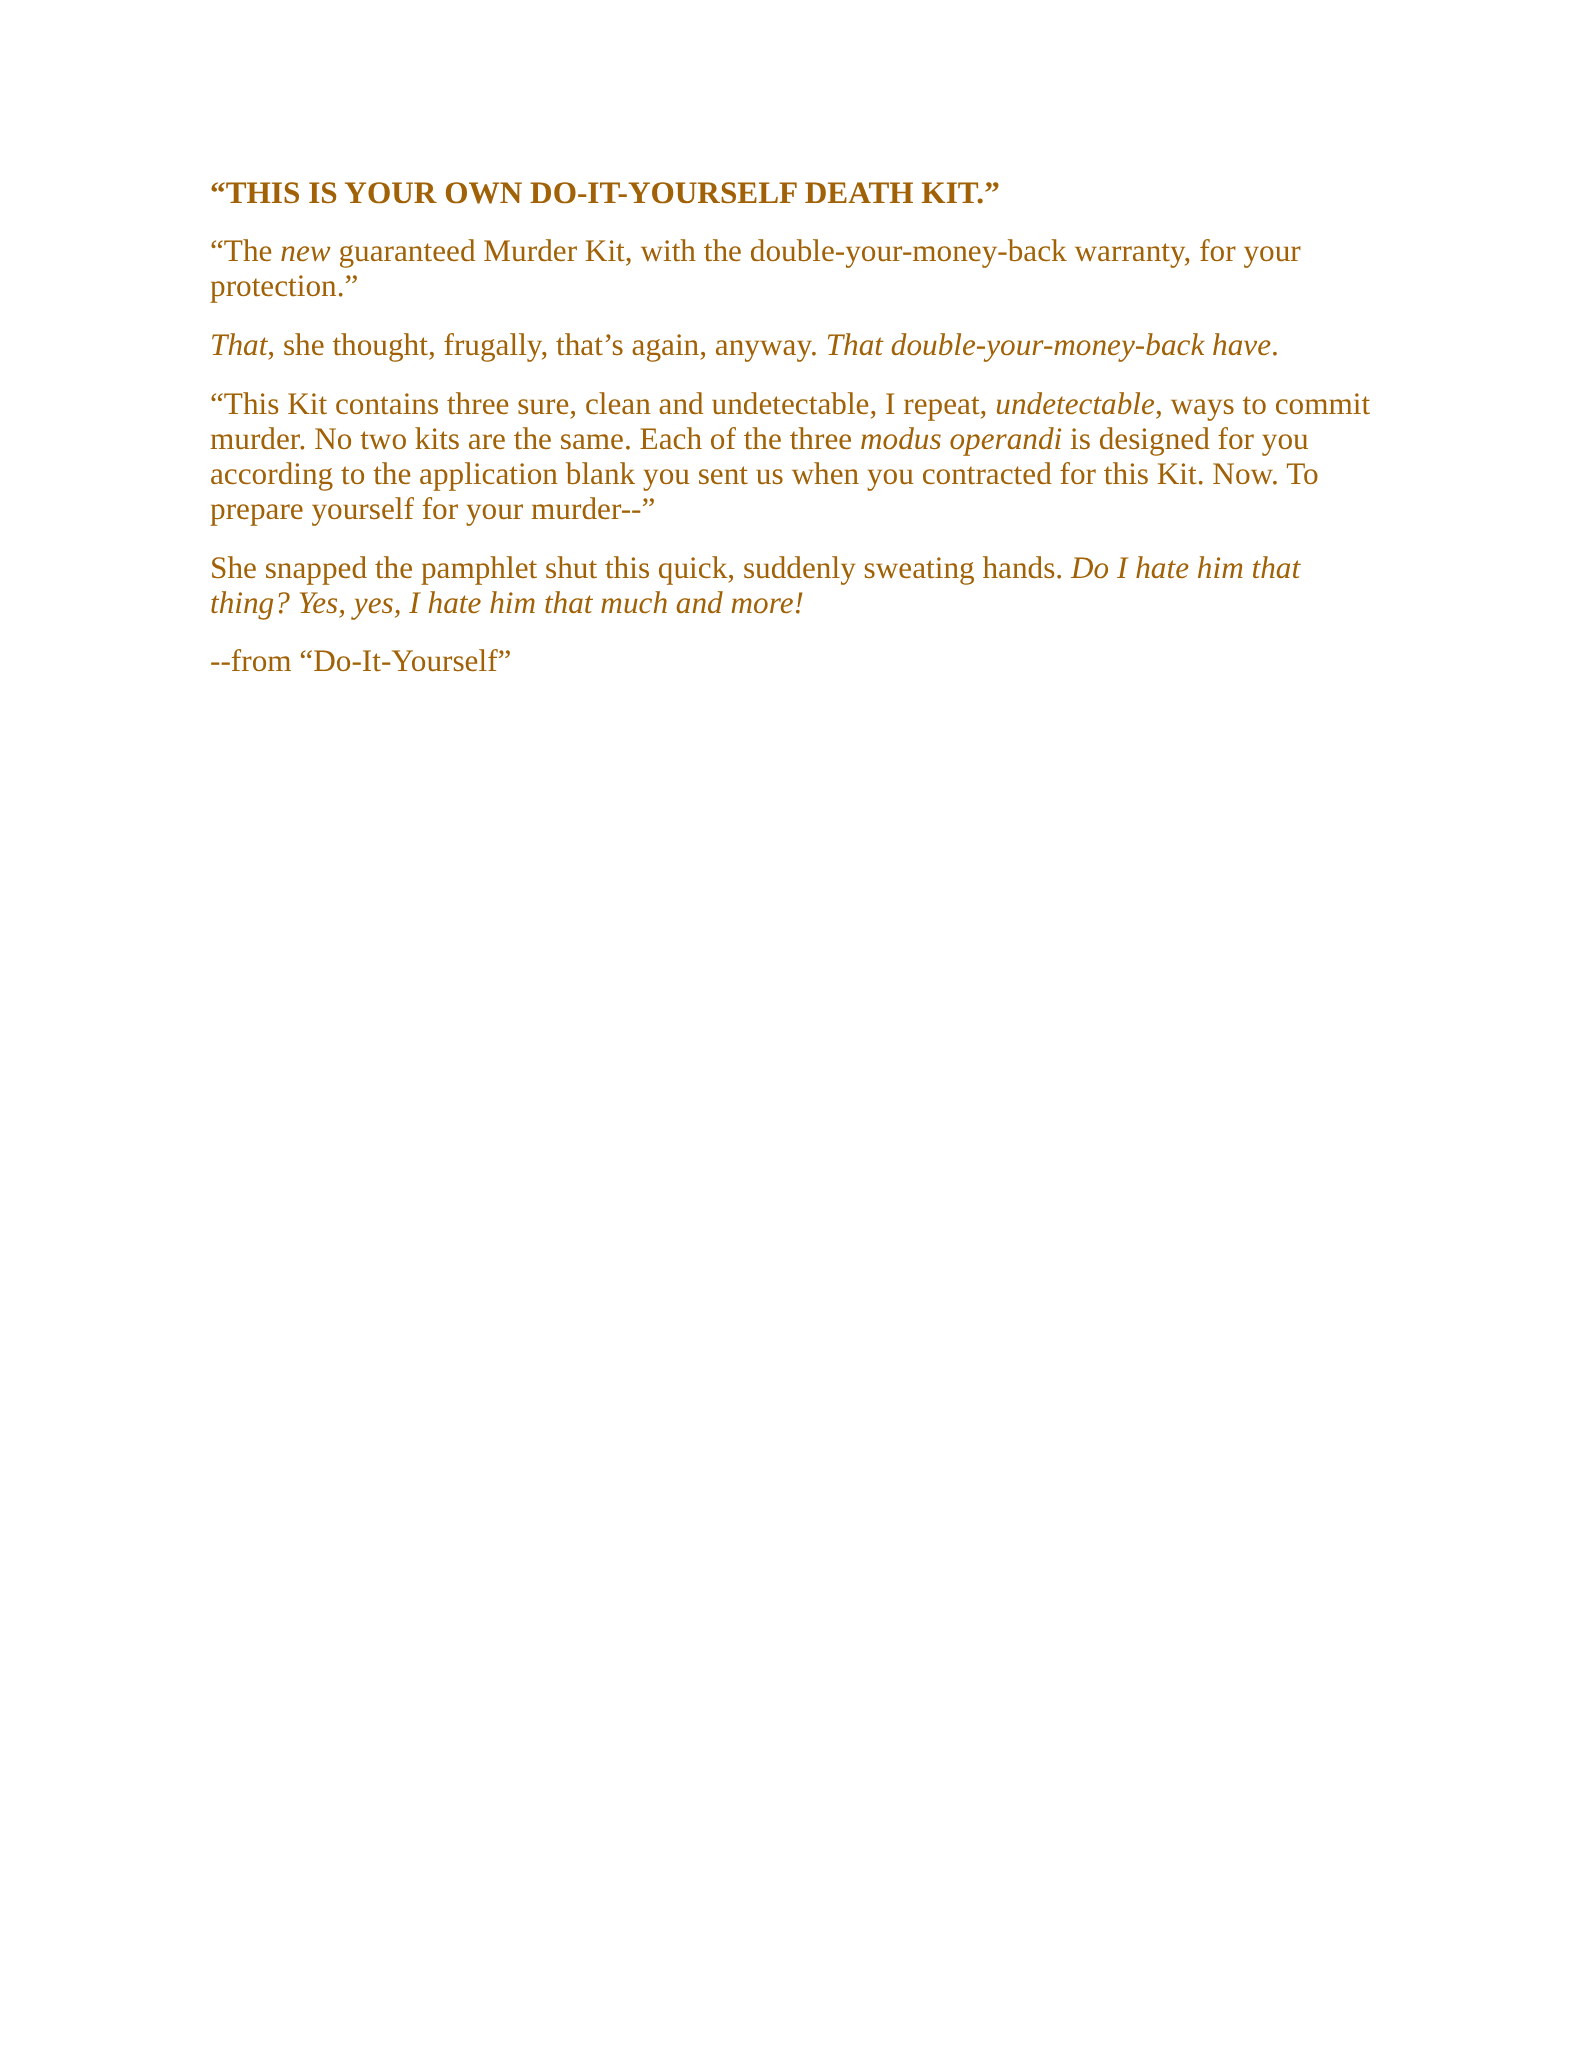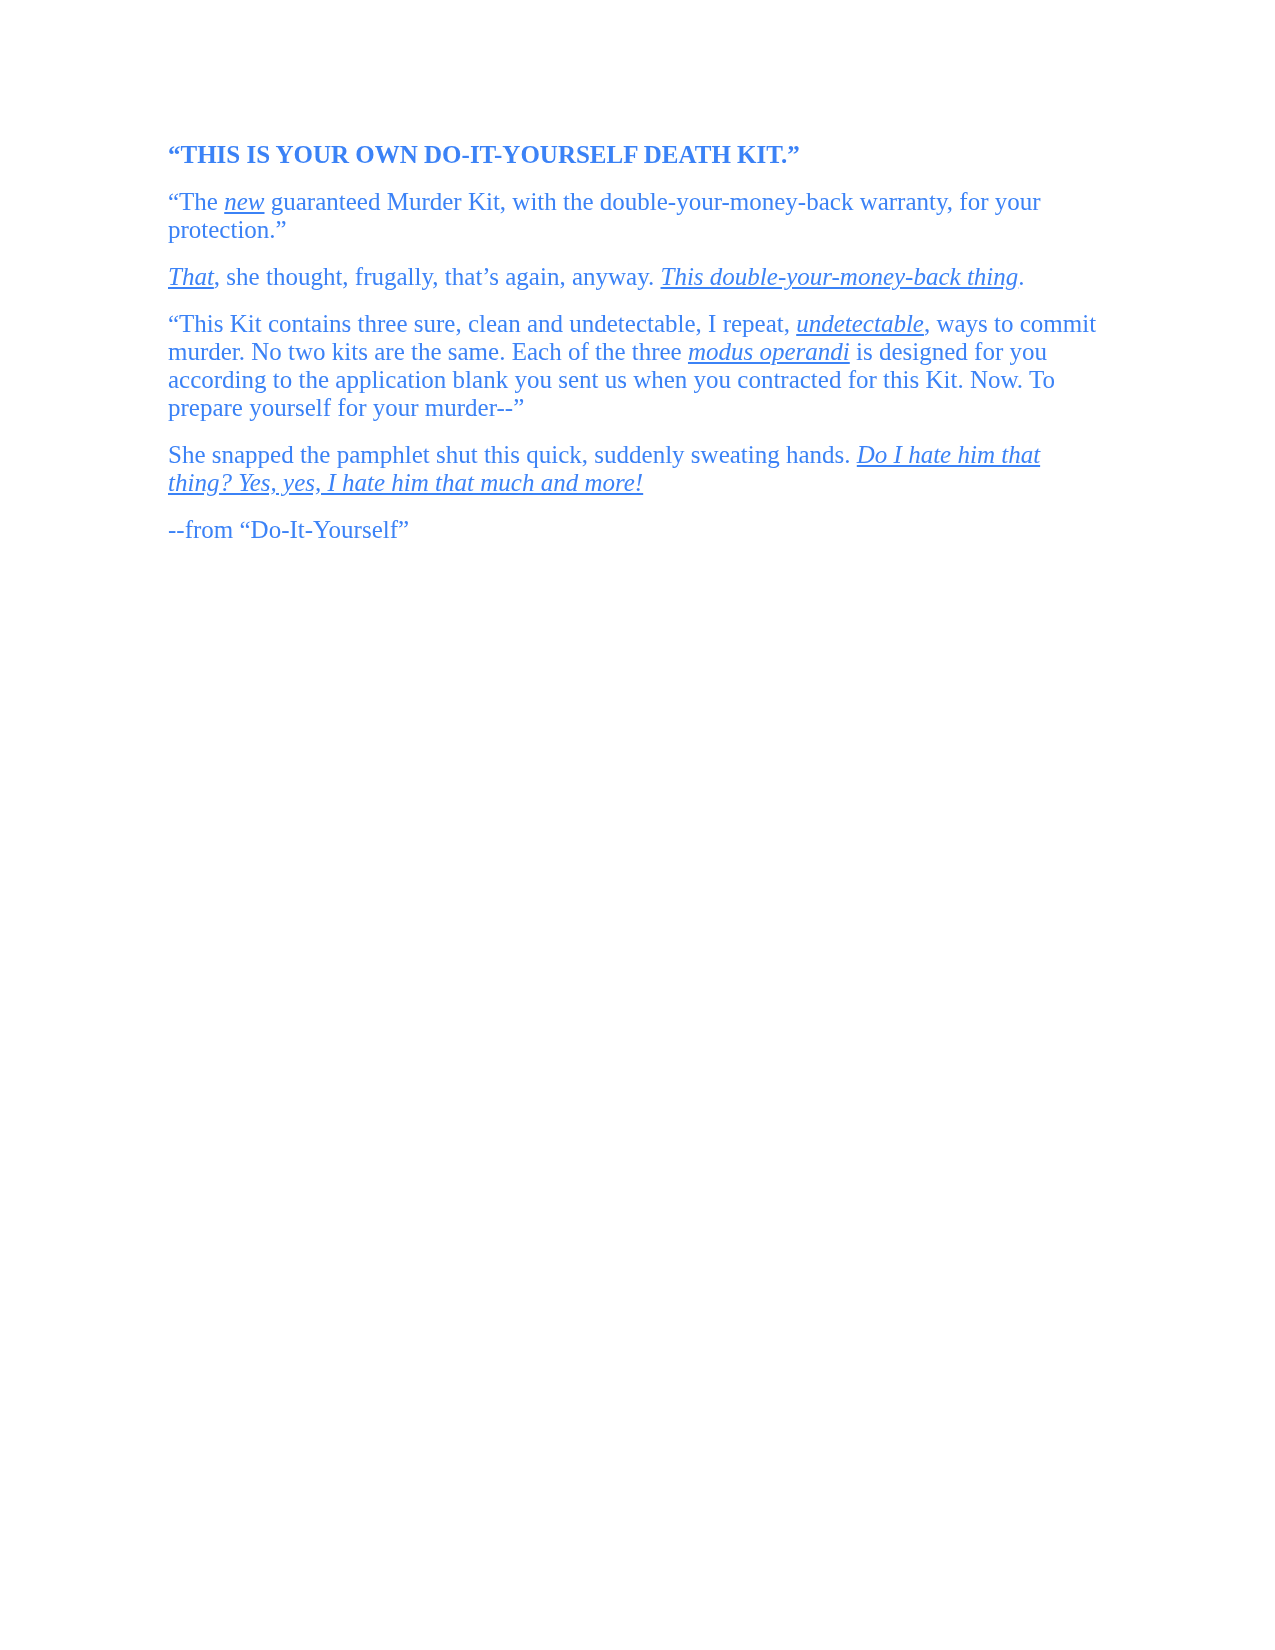--- a/index.html
+++ b/index.html
@@ -22,39 +22,38 @@
   }
   .page p {
     margin: 0 0 19px 0;
     text-align: left;
   }
   .heading {
     font-weight: bold;
   }
   .i {
     font-style: italic;
-    text-decoration: underline;
   }
   .attribution {
     text-align: left;
   }
 </style>
 </head>
 <body>
 
-<div class="page" style="background: rgb(255, 255, 255); color: #3b82f6;">
+<div class="page" style="background: rgb(255, 255, 255); color: #a16207;">
 
   <p class="heading">“THIS IS YOUR OWN DO-IT-YOURSELF DEATH KIT.”</p>
 
   <p>
     <span class="r">“The </span><span class="i">new</span><span class="r"> guaranteed Murder Kit, with the double-your-money-back warranty, for your protection.”</span>
   </p>
 
   <p>
-    <span class="i">That</span><span class="r">, she thought, frugally, that’s again, anyway. </span><span class="i">This double-your-money-back thing</span><span class="r">.</span>
+    <span class="i">That</span><span class="r">, she thought, frugally, that’s again, anyway. </span><span class="i">That double-your-money-back have</span><span class="r">.</span>
   </p>
 
   <p>
     <span class="r">“This Kit contains three sure, clean and undetectable, I repeat, </span><span class="i">undetectable</span><span class="r">, ways to commit murder. No two kits are the same. Each of the three </span><span class="i">modus operandi</span><span class="r"> is designed for you according to the application blank you sent us when you contracted for this Kit. Now. To prepare yourself for your murder--”</span>
   </p>
 
   <p>
     <span class="r">She snapped the pamphlet shut this quick, suddenly sweating hands. </span><span class="i">Do I hate him that thing? Yes, yes, I hate him that much and more!</span>
   </p>
 

